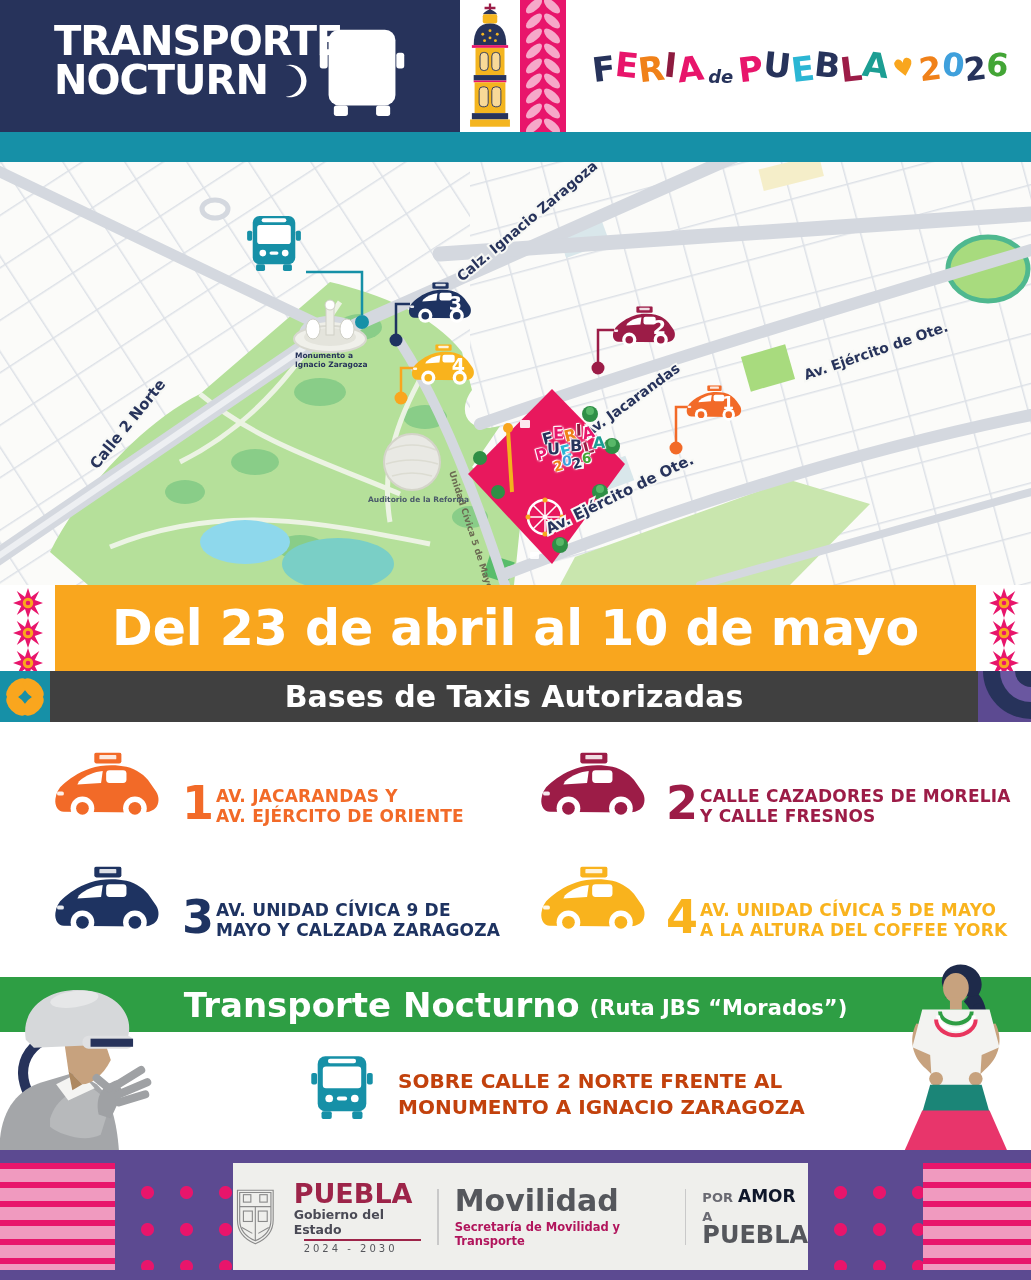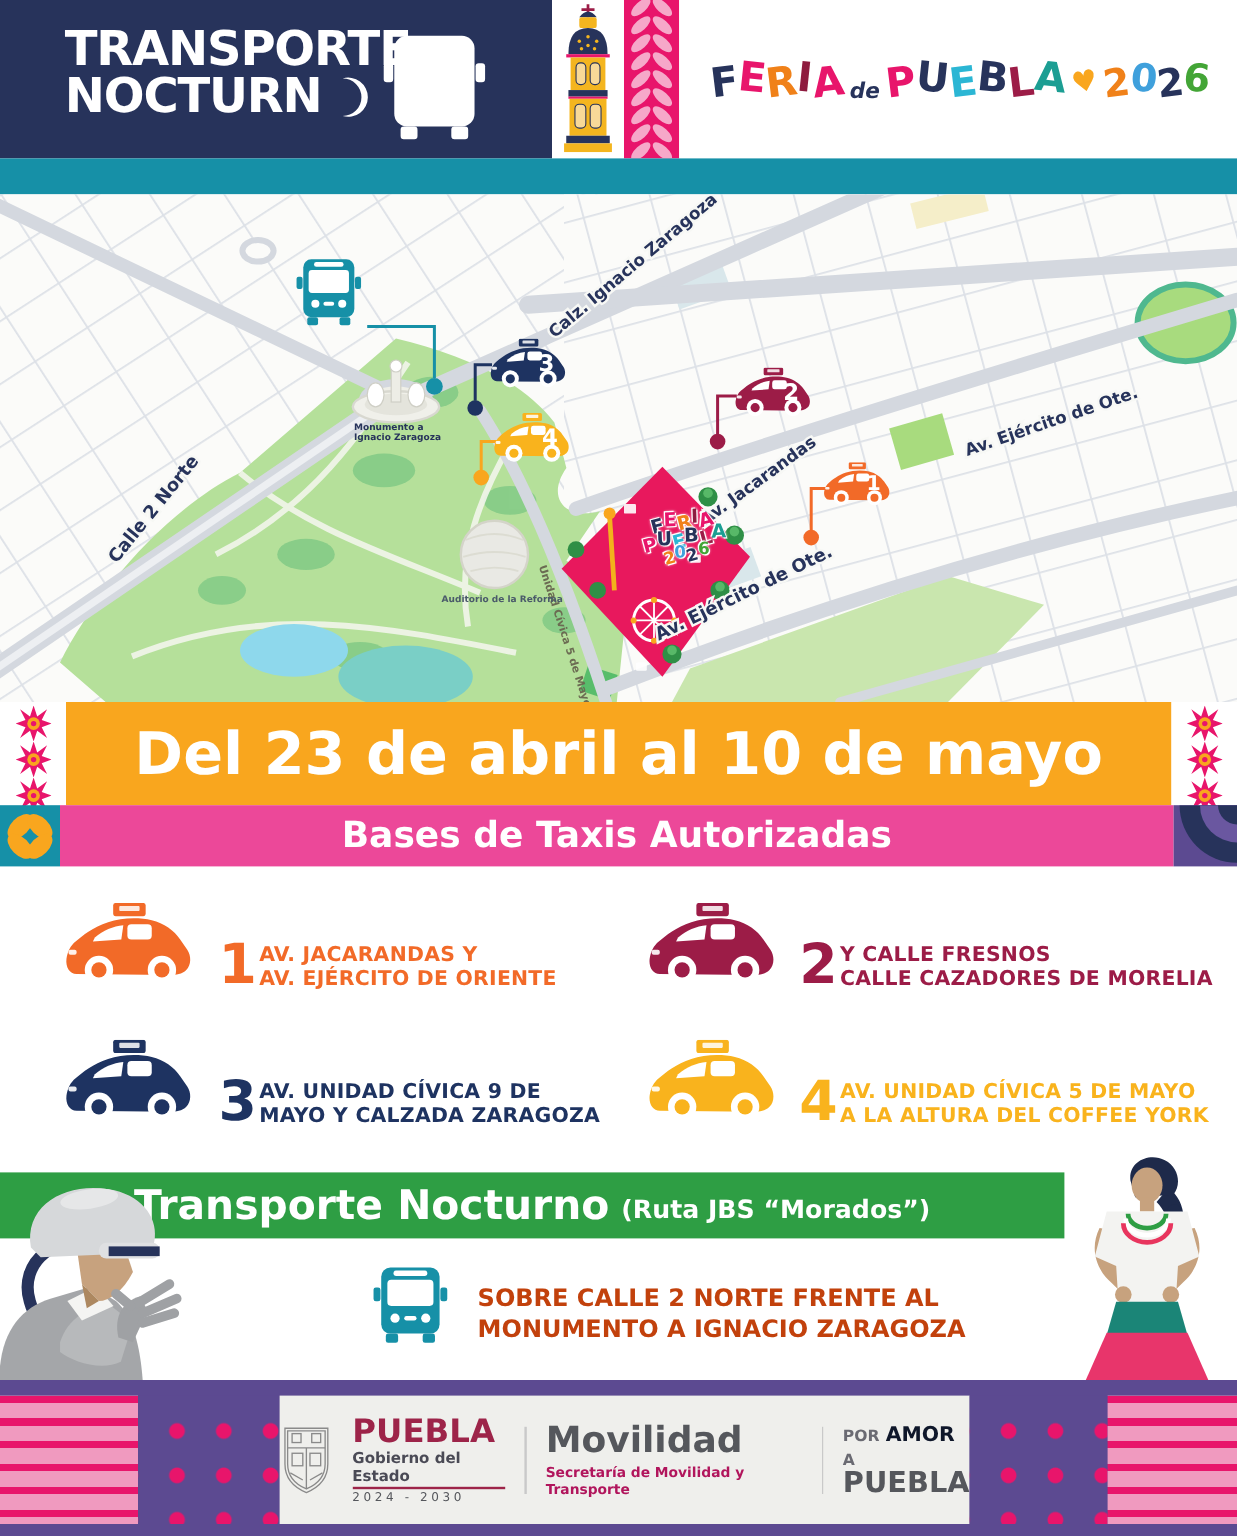--- a/index.html
+++ b/index.html
@@ -35,52 +35,52 @@
   .street-label{font-weight:bold;fill:#27335B;paint-order:stroke;stroke:#F7F8F5;stroke-width:4px;}
   .mini-logo{left:504px;top:427px;width:132px;transform:rotate(-8deg);text-align:center;line-height:.95;
              text-shadow:0 0 2px #fff,0 0 3px #fff,1px 1px 0 #fff,-1px -1px 0 #fff;}
   .mini-logo .glyphs{justify-content:center;}
   .mini-row1{font-size:16px;} .mini-row2{font-size:16px;} .mini-row3{font-size:14px;}
 
   
   .date-banner{left:55px;top:585px;width:921px;height:86px;background:#F9A61E;display:flex;align-items:center;justify-content:center;}
   .date-banner span{color:#fff;font-weight:bold;font-size:49px;}
   .flower{position:absolute;width:30px;height:30px;}
-  .taxi-banner{left:50px;top:671px;width:928px;height:51px;background:#ec4899;display:flex;align-items:center;justify-content:center;}
+  .taxi-banner{left:50px;top:671px;width:928px;height:51px;background:#404040;display:flex;align-items:center;justify-content:center;}
   .taxi-banner span{color:#fff;font-weight:bold;font-size:30px;}
   .teal-square{left:0;top:671px;width:50px;height:51px;background:#1690A7;display:flex;align-items:center;justify-content:center;}
   .arc-square{left:978px;top:671px;width:53px;height:51px;background:#5C4A91;overflow:hidden;}
 
   
   .base-taxi{position:absolute;width:110px;height:72px;}
   .base-num{position:absolute;font-weight:bold;font-size:46px;line-height:1;}
   .base-text{position:absolute;font-weight:bold;font-size:17px;line-height:1.18;letter-spacing:.2px;}
 
   
-  .night-banner{left:0;top:977px;width:887px;height:55px;background:#2E9E44;display:flex;align-items:center;justify-content:center;gap:10px;}
+  .night-banner{left:0;top:977px;width:1031px;height:55px;background:#2E9E44;display:flex;align-items:center;justify-content:center;gap:10px;}
   .night-title{color:#fff;font-weight:bold;font-size:34px;}
   .night-sub{color:#fff;font-weight:bold;font-size:21px;transform:translateY(3px);}
   .busstop-icon{left:310px;top:1052px;width:64px;height:70px;color:#1690A7;}
   .busstop-text{left:398px;top:1068px;width:420px;font-weight:bold;font-size:20px;line-height:1.3;color:#c2410c;}
 
   
   .footer{left:0;top:1150px;width:1031px;height:130px;background:#5C4A91;}
   .stripes{position:absolute;top:13px;height:107px;
      background:repeating-linear-gradient(180deg,#E8156B 0 6px,#F09ABF 6px 19px);}
   .stripes.l{left:0;width:115px;} .stripes.r{left:923px;width:108px;}
   .dots{position:absolute;top:13px;height:107px;background-color:#5C4A91;
      background-image:radial-gradient(circle,#E8156B 6px,transparent 7px);
      background-size:39px 37px;background-position:13px 11px;}
   .dots.l{left:115px;width:118px;} .dots.r{left:808px;width:115px;}
   .gray-panel{position:absolute;left:233px;top:13px;width:575px;height:107px;background:#EFEFEC;
      display:flex;align-items:center;justify-content:center;gap:16px;}
   .vdiv{width:2px;height:56px;background:#C9C9C9;}
   .brand1 .b1-name{color:#9D2449;font-weight:bold;font-size:27px;line-height:1;}
   .brand1 .b1-sub{color:#4A4A55;font-weight:bold;font-size:12.5px;}
-  .brand1 .b1-years{color:#55575C;font-size:10px;letter-spacing:3px;border-top:2px solid #9D2449;margin-top:2px;padding-top:2px;}
+  .brand1 .b1-years{color:#55575C;font-size:10px;letter-spacing:3px;border-top:2px solid #9D2449;margin-top:2px;padding-top:2px;margin-left:10px;}
   .brand2 .b2-name{color:#55575C;font-weight:bold;font-size:30px;line-height:1.05;}
   .brand2 .b2-sub{color:#B1155C;font-weight:bold;font-size:11.5px;margin-top:3px;}
   .brand3{text-align:left;}
   .b3-por,.b3-a{color:#6A6A72;font-weight:bold;font-size:13px;}
   .b3-amor{color:#0f172a;font-weight:bold;font-size:17px;}
   .b3-puebla{color:#55575C;font-weight:bold;font-size:24px;line-height:.9;}
 </style>
 </head>
 <body>
 
@@ -444,22 +444,22 @@
   <div class="abs base-text" style="left: 216px; top: 786px; color: rgb(242, 106, 40);">
     <div>AV. JACARANDAS Y</div>
     <div>AV. EJÉRCITO DE ORIENTE</div>
   </div>
 
   <svg class="base-taxi" style="left: 538px; top: 752px; color: rgb(156, 28, 71);" viewBox="0 0 130 84">
       <use href="#taxi"></use>
     </svg>
   <div class="abs base-num" style="left: 666px; top: 780px; color: rgb(156, 28, 71);">2</div>
   <div class="abs base-text" style="left: 700px; top: 786px; color: rgb(156, 28, 71);">
+    <div>CALLE CAZADORES DE MORELIA</div>
     <div>Y CALLE FRESNOS</div>
-    <div>CALLE CAZADORES DE MORELIA</div>
   </div>
 
   <svg class="base-taxi" style="left: 52px; top: 866px; color: rgb(30, 51, 97);" viewBox="0 0 130 84">
       <use href="#taxi"></use>
     </svg>
   <div class="abs base-num" style="left: 182px; top: 894px; color: rgb(30, 51, 97);">3</div>
   <div class="abs base-text" style="left: 216px; top: 900px; color: rgb(30, 51, 97);">
     <div>AV. UNIDAD CÍVICA 9 DE</div>
     <div>MAYO Y CALZADA ZARAGOZA</div>
   </div>

